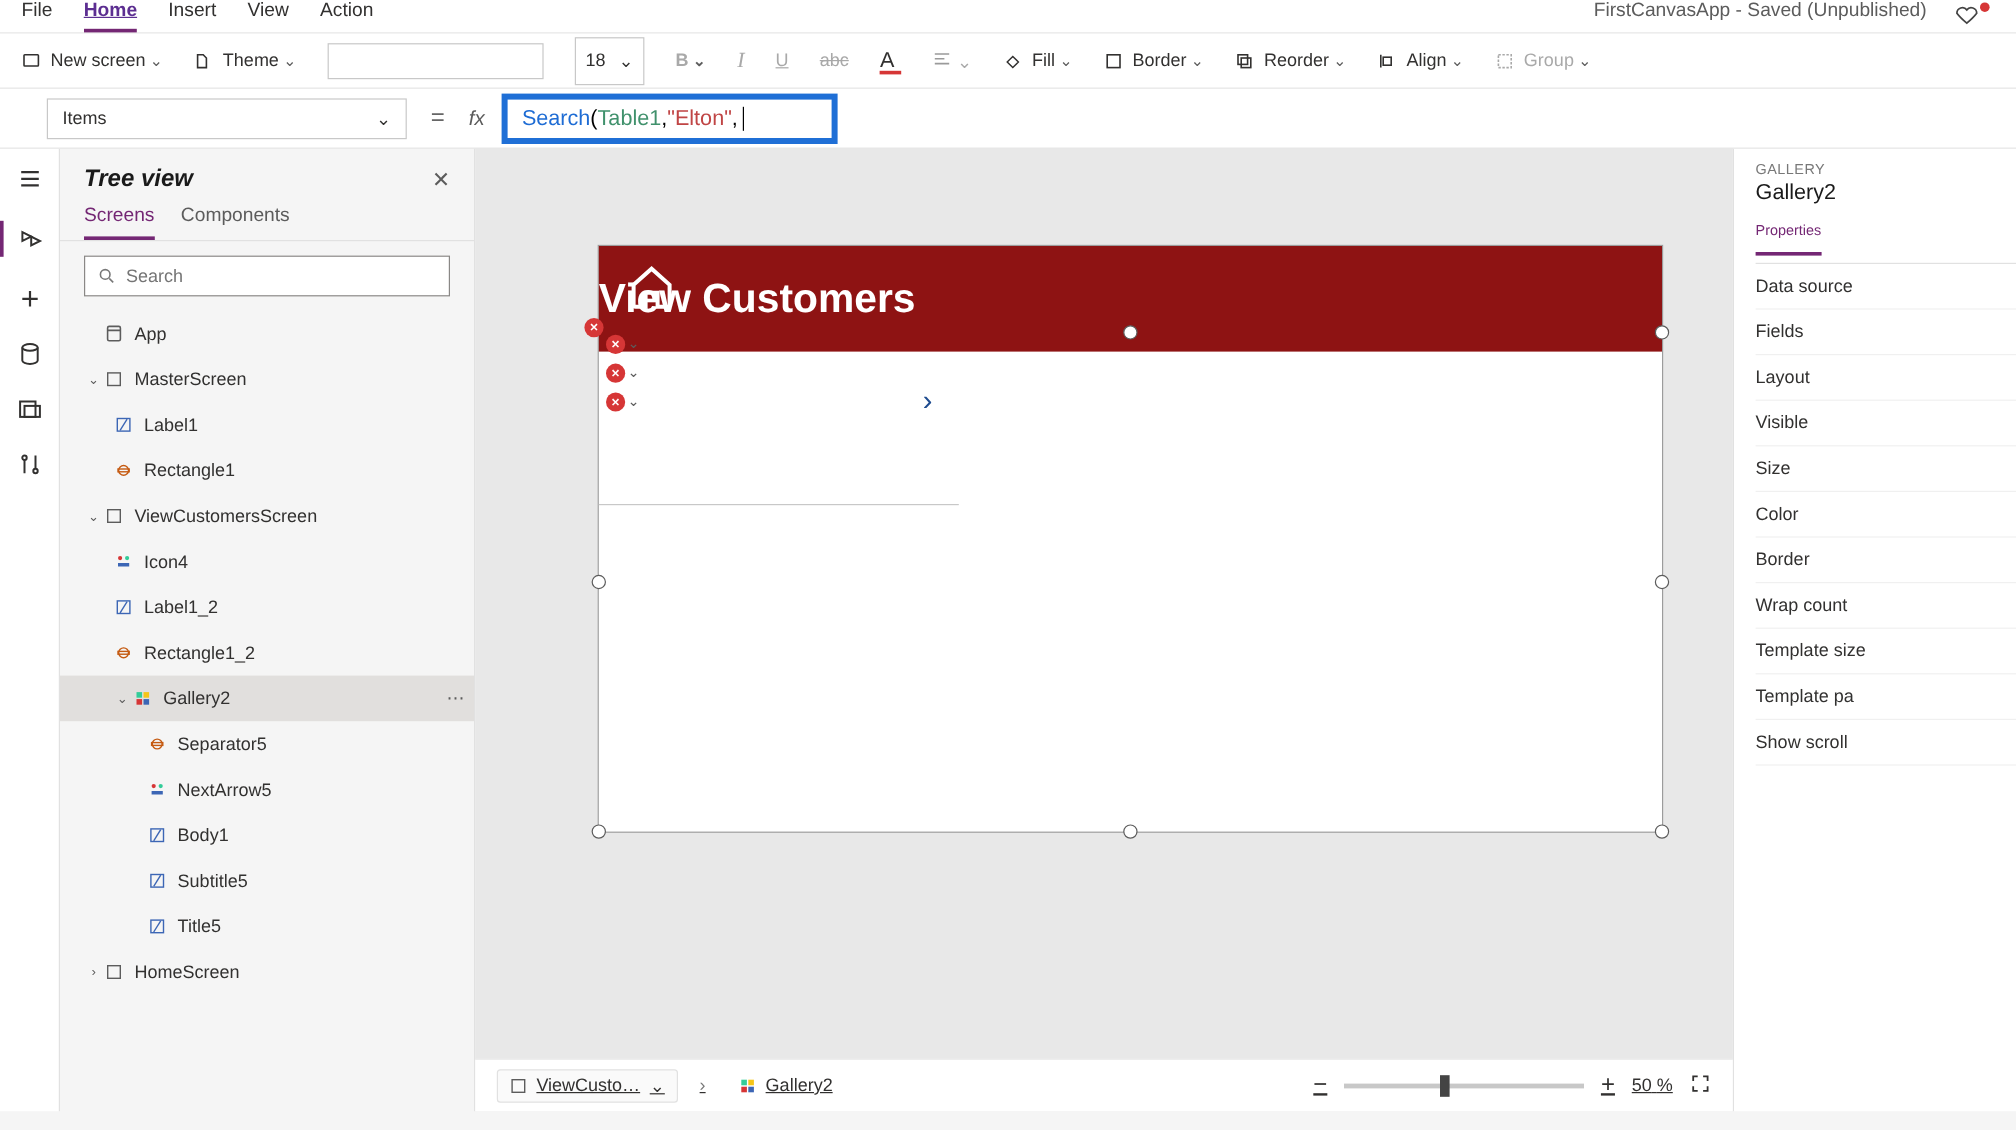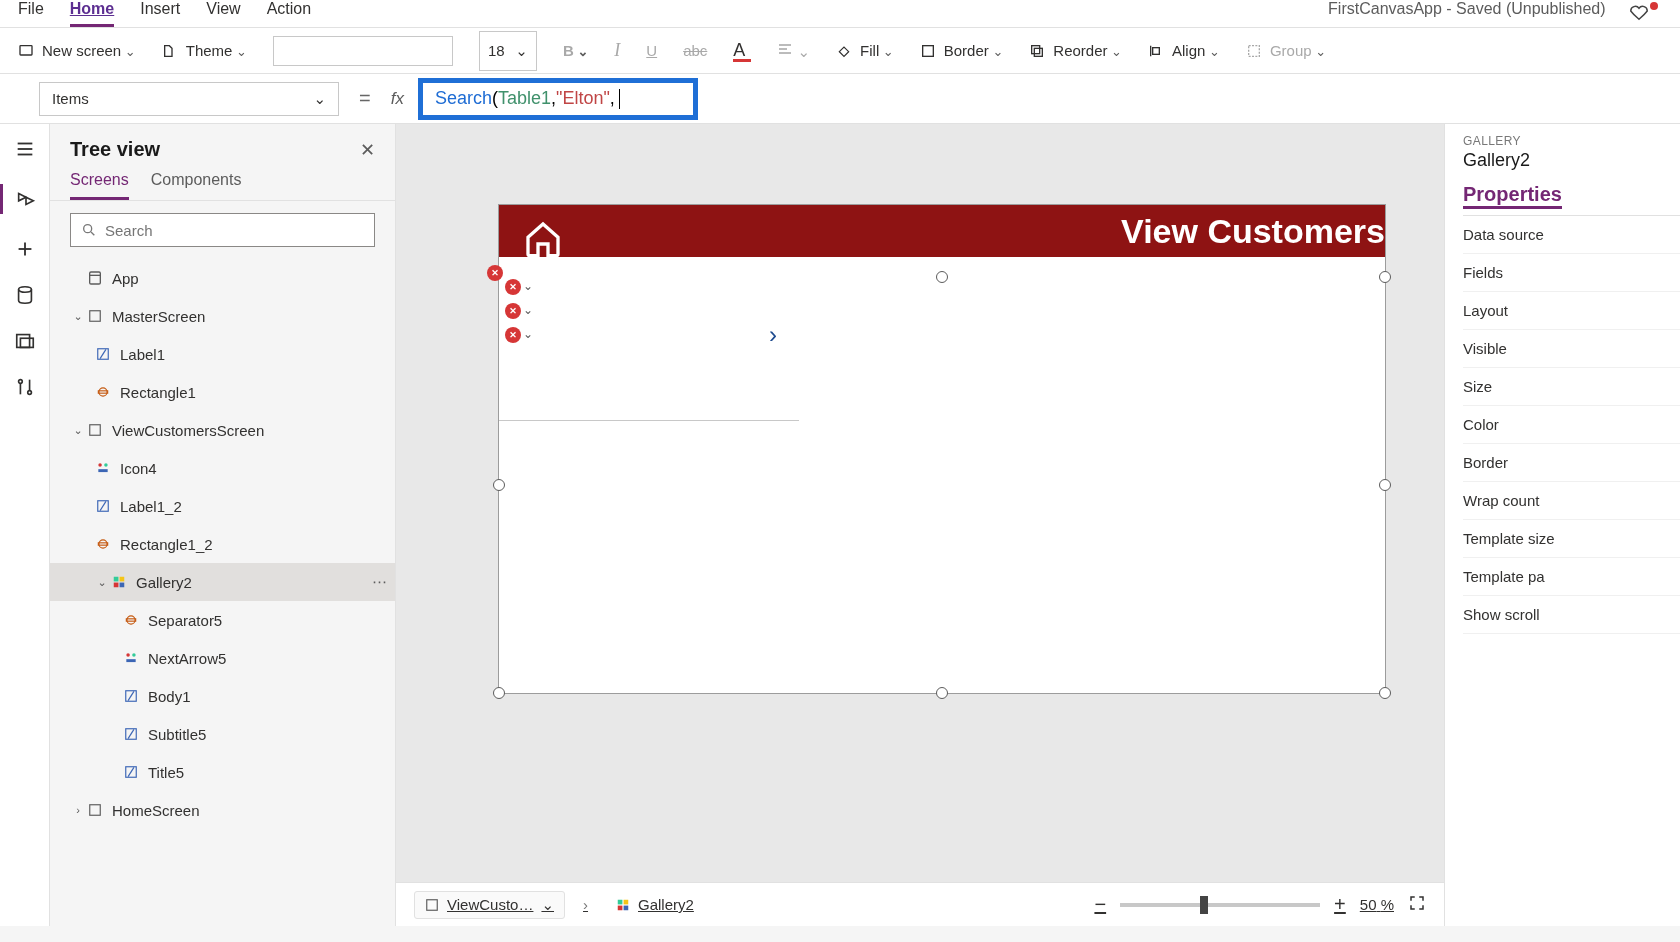--- a/index.html
+++ b/index.html
@@ -29,59 +29,59 @@
 .formula-box .table { color:#40916c; }
 .formula-box .str { color:#c04545; }
 
 .main { display:flex; height: calc(100% - 44px - 46px - 50px); }
 .left-rail { width: 50px; background:#fff; border-right:1px solid #e1e1e1; display:flex; flex-direction:column; align-items:center; padding-top:14px; gap: 24px; }
 .left-rail .ic { width:22px; height:22px; color:#323130; cursor:pointer; }
 .left-rail .sel { border-left:3px solid #742774; width:100%; display:flex; justify-content:center; padding:4px 0;}
 
 .tree-panel { width: 346px; background:#f5f5f5; border-right:1px solid #e1e1e1; display:flex; flex-direction:column; }
 .tree-hdr { display:flex; align-items:center; padding: 14px 20px 6px; }
-.tree-hdr h2 { font-size:20px; font-weight:600; color:#1a1a1a; flex:1; }
+.tree-hdr h2 { font-size:20px; font-weight:600; color:#1a1a1a; flex:1;font-style:italic; }
 .tree-tabs { display:flex; gap:22px; padding: 4px 20px 0; border-bottom:1px solid #e1e1e1;}
 .tree-tabs span { font-size:16px; color:#5c5c5c; padding-bottom:8px; cursor:pointer;}
 .tree-tabs .active { color:#742774; border-bottom:3px solid #742774; font-weight:500;}
 .tree-search { margin: 12px 20px; height: 34px; border:1px solid #8a8886; display:flex; align-items:center; padding:0 10px; gap:8px; background:#fff;}
 .tree-search input { border:none; outline:none; flex:1; font-size:15px; color:#5c5c5c;}
 .tree-list { flex:1; overflow:auto; }
 .node { display:flex; align-items:center; height:38px; font-size:15px; color:#323130; cursor:pointer; padding-right:8px;}
 .node.sel { background:#e1dfdd; }
 .node .caret { width:16px; display:inline-block; text-align:center; color:#5c5c5c; font-size:11px;}
 .node .nic { width:18px; height:18px; margin-right:8px; display:inline-flex; align-items:center; justify-content:center;}
 .node .dots { margin-left:auto; color:#5c5c5c;}
 .ind0 { padding-left: 20px;}
 .ind1 { padding-left: 44px;}
 .ind2 { padding-left: 72px;}
 
 .canvas-wrap { flex:1; background:#e8e8e8; position:relative; display:flex; flex-direction:column; }
 .canvas { position:absolute; left:102px; top:80px; width:888px; height:490px; background:#fff; border:1px solid #9c9c9c; }
-.canvas-header { height:52px; background:#8e1313; display:flex; align-items:center; justify-content:flex-end; position:relative;}
+.canvas-header { height:88px; background:#8e1313; display:flex; align-items:center; justify-content:flex-start; position:relative;}
 .canvas-header .home { position:absolute; left:24px; top:14px;}
 .canvas-header .ttl { color:#fff; font-size:34px; font-weight:700;}
 .gallery-sel { position:absolute; top:72px; left:0; right:0; bottom:0; }
 .handle { width:12px; height:12px; background:#fff; border:1px solid #5c5c5c; border-radius:50%; position:absolute;}
 .gallery-item { position:absolute; left:0; top:0; width:300px; height:144px; border-bottom:1px solid #c8c8c8;}
 .err-badge { width:16px; height:16px; border-radius:50%; background:#d63636; position:absolute; display:flex; align-items:center; justify-content:center;}
 .err-badge::after{ content:"✕"; color:#fff; font-size:9px; font-weight:bold;}
 .mini-chev { position:absolute; font-size:12px; color:#5c5c5c;}
 .arrow-next { position:absolute; left:270px; top:44px; font-size:24px; color:#1e4b8f;}
 
 .bottom-bar { height:44px; background:#fff; border-top:1px solid #e1e1e1; display:flex; align-items:center; padding:0 18px; gap:18px; font-size:15px; color:#323130; position:absolute; bottom:0; left:0; right:0;text-decoration:underline;}
 .crumb { display:flex; align-items:center; gap:8px; padding:4px 10px; border:1px solid #e1e1e1; border-radius:3px; background:#fafafa;}
 .slider { width:200px; height:4px; background:#c8c8c8; position:relative;}
 .slider .knob { width:8px; height:18px; background:#444; position:absolute; top:-7px; left:40%;}
 
 .right-panel { width:236px; background:#fff; border-left:1px solid #e1e1e1; padding:10px 0 0 18px; display:flex; flex-direction:column; }
 .rp-small { font-size:12px; color:#787878; letter-spacing:0.4px;}
 .rp-name { font-size:18px; color:#1a1a1a; font-weight:500; margin:2px 0 12px;}
 .rp-tabs { border-bottom:1px solid #e1e1e1; padding-bottom:6px;}
-.rp-tab { font-size:20px; color:#742774; font-weight:700; border-bottom:3px solid #742774; padding-bottom:0; display:inline-block;}
+.rp-tab { font-size:12px; color:#742774; font-weight:400; border-bottom:3px solid #742774; padding-bottom:11px; display:inline-block;}
 .rp-row { font-size:15px; color:#323130; padding:10px 0; border-bottom:1px solid #f0f0f0;}
 </style>
 </head>
 <body>
 
 <div class="topbar">
   <div class="menu">
     <span>File</span>
     <span class="active">Home</span>
     <span>Insert</span>

